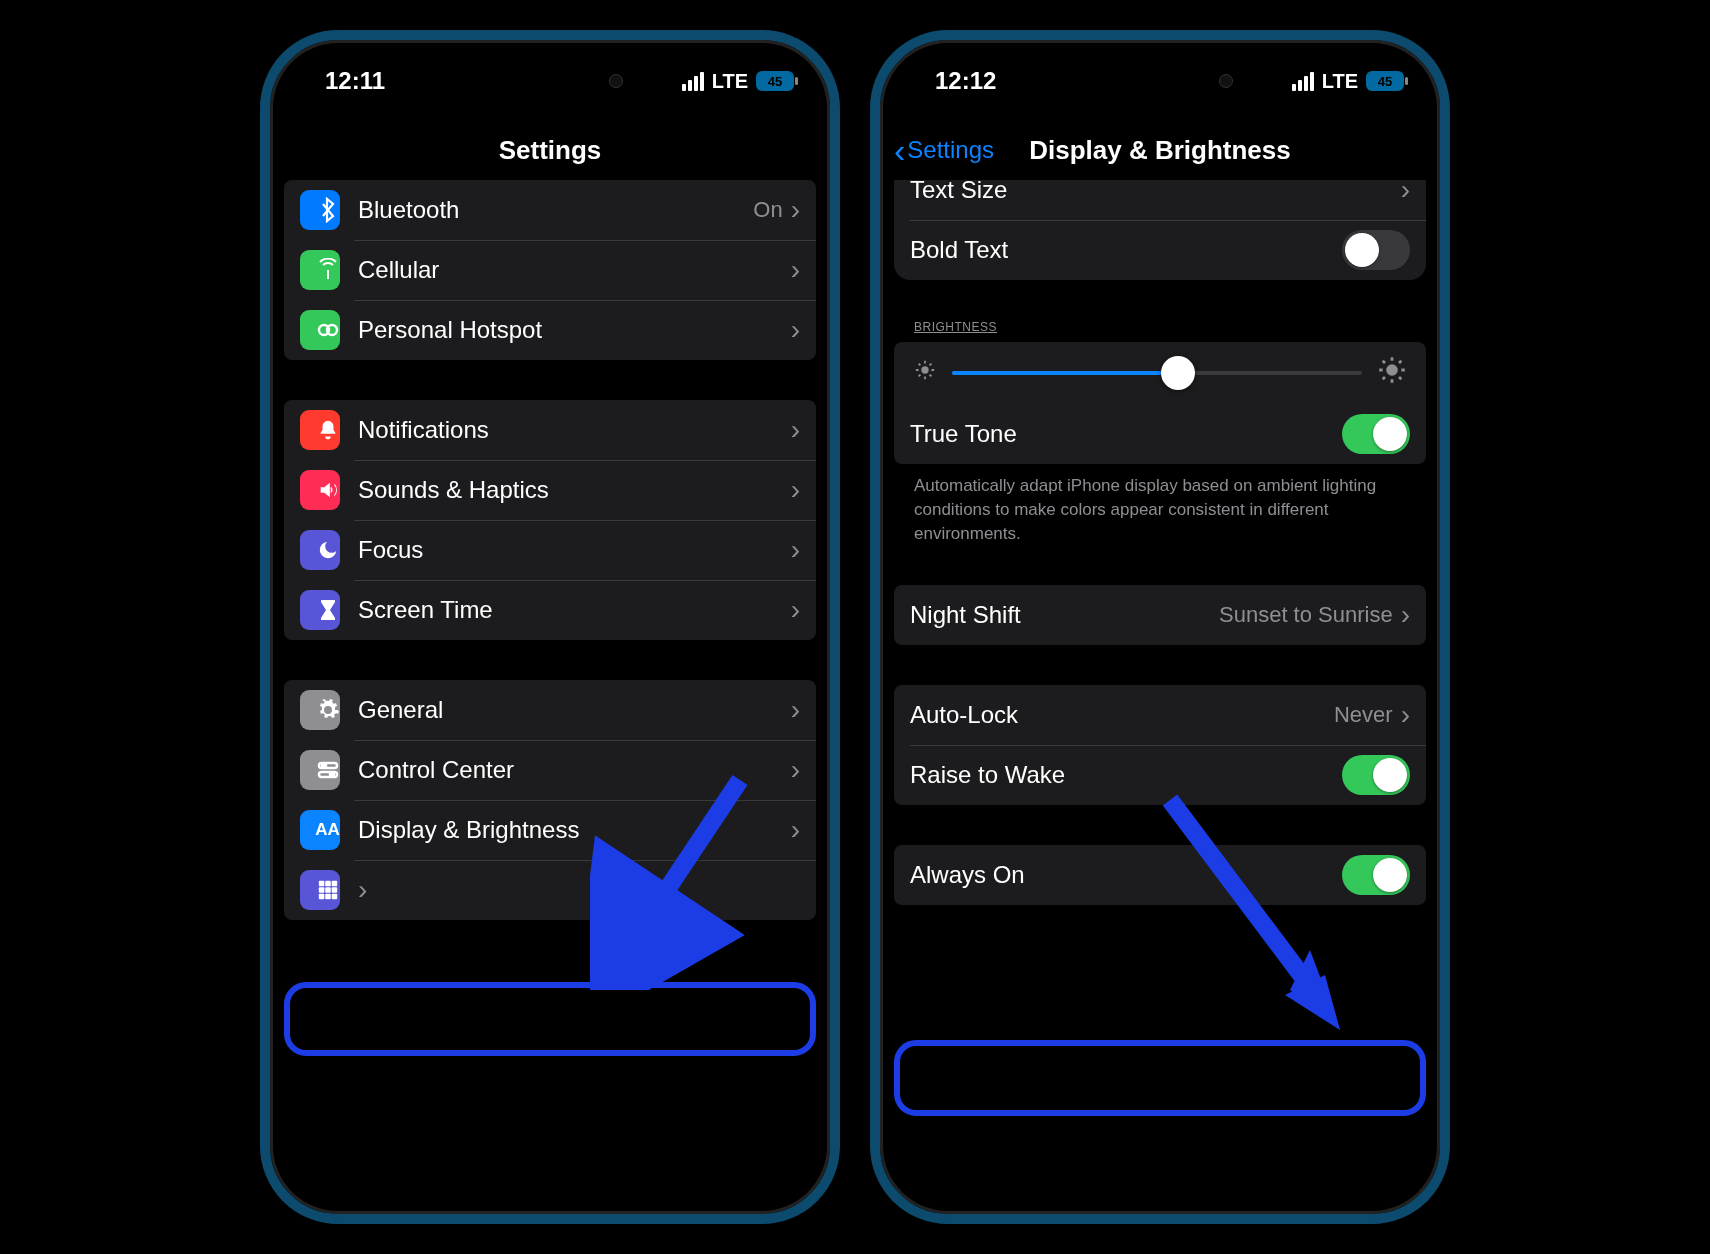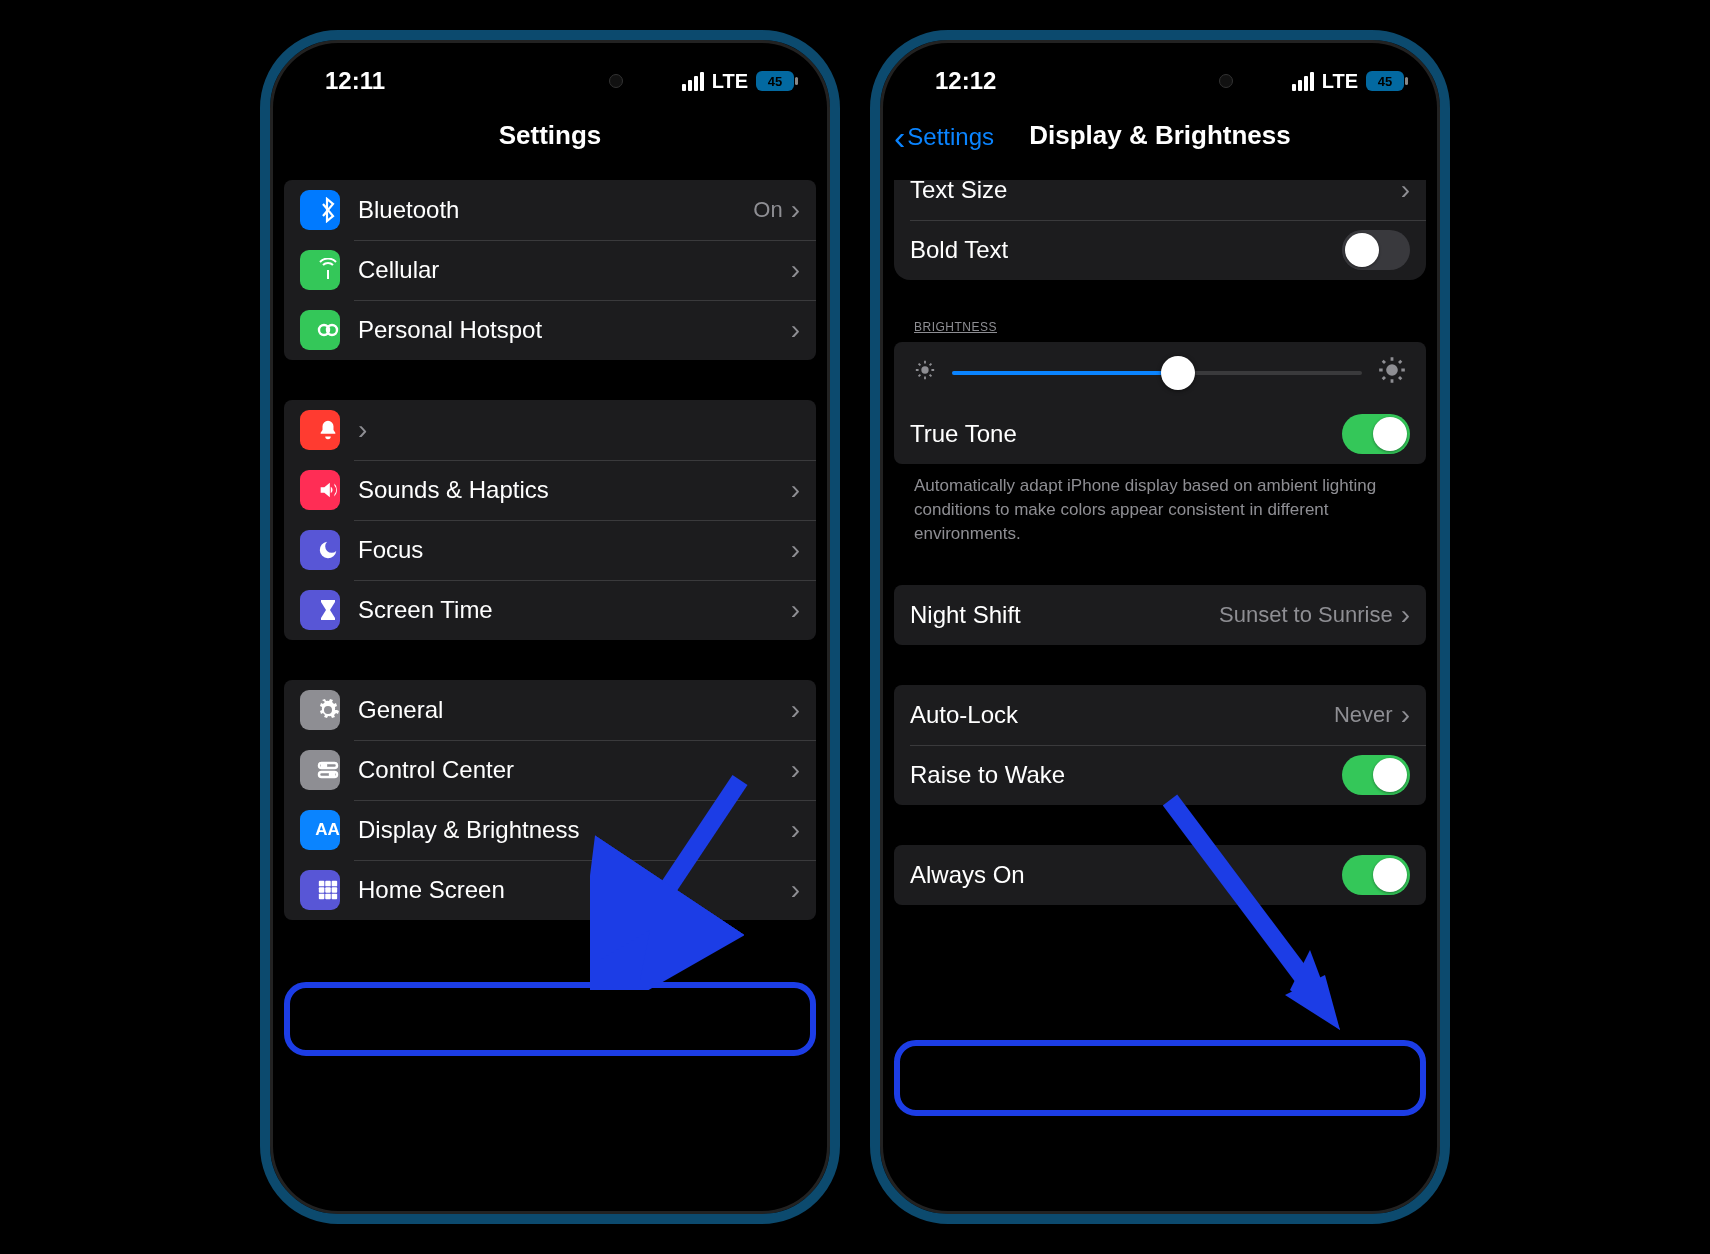--- a/index.html
+++ b/index.html
@@ -22,21 +22,21 @@
   .notch{position:absolute;top:18px;left:50%;transform:translateX(-50%);width:170px;height:46px;background:#000;border-radius:28px;z-index:5;display:flex;align-items:center;justify-content:flex-end;padding-right:12px;}
   .notch .cam{width:14px;height:14px;border-radius:50%;background:#111;border:1px solid #333;}
   .statusbar{position:absolute;top:0;left:0;right:0;height:70px;display:flex;align-items:center;justify-content:space-between;padding:12px 36px 0 55px;z-index:4;font-size:24px;font-weight:600;}
   .status-right{display:flex;align-items:center;gap:8px;font-size:20px;font-weight:600;}
   .bars{display:inline-flex;align-items:flex-end;gap:2px;}
   .bars span{display:inline-block;width:4px;background:#fff;border-radius:1px;}
   .bars span:nth-child(1){height:7px}.bars span:nth-child(2){height:11px}.bars span:nth-child(3){height:15px}.bars span:nth-child(4){height:19px}
   .battery{display:inline-flex;align-items:center;position:relative;}
   .battery .body{width:38px;height:20px;border-radius:6px;background:#0369a1;display:flex;align-items:center;justify-content:center;color:#000;font-size:13px;font-weight:700;}
   .battery::after{content:"";position:absolute;right:-4px;width:3px;height:8px;border-radius:2px;background:#888;}
-  .navbar{padding-top:80px;height:140px;display:flex;position:relative;}
+  .navbar{padding-top:80px;height:140px;display:flex;align-items:center;position:relative;}
   .navbar.center{justify-content:center;}
   .nav-title{font-size:26px;font-weight:600;}
   .back{position:absolute;left:14px;display:flex;align-items:center;color:var(--accent);font-size:24px;}
   .back .chev{font-size:34px;font-weight:400;margin-right:2px;line-height:1;}
   .content{position:absolute;top:140px;left:0;right:0;bottom:0;overflow:hidden;padding:0 14px;}
   .group{background:var(--cell);border-radius:8px;margin-top:40px;overflow:hidden;}
   .group.first{margin-top:0;}
   .section-header{font-size:12px;color:var(--secondary);letter-spacing:0.5px;padding:0 20px 8px 20px;margin-top:40px;text-decoration:underline;}
   .row{display:flex;align-items:center;min-height:60px;padding:0 16px 0 16px;position:relative;}
   .row+.row::before{content:"";position:absolute;top:0;left:70px;right:0;height:1px;background:var(--sep);}
@@ -123,20 +123,21 @@
       </div>
     </div>
 
     <div class="group">
       <div class="row">
         <div class="icon ic-notif">
           <svg width="22" height="22" viewBox="0 0 24 24" fill="#fff">
               <path d="M12 2a6 6 0 0 0-6 6v4l-2 3v1h16v-1l-2-3V8a6 6 0 0 0-6-6zm0 20a3 3 0 0 0 3-3H9a3 3 0 0 0 3 3z"></path>
             </svg>
         </div>
+        <div class="label">Notifications</div>
         <div class="disclosure">›</div>
       </div>
       <div class="row">
         <div class="icon ic-sound">
           <svg width="22" height="22" viewBox="0 0 24 24" fill="#fff">
               <path d="M4 9v6h4l6 5V4L8 9H4zm13 3a4 4 0 0 0-2-3.5v7A4 4 0 0 0 17 12zm2-7v2a8 8 0 0 1 0 10v2a10 10 0 0 0 0-14z"></path>
             </svg>
         </div>
         <div class="label">Sounds &amp; Haptics</div>
         <div class="disclosure">›</div>
@@ -195,21 +196,20 @@
               <rect x="9" y="2" width="6" height="6" rx="1"></rect>
               <rect x="16" y="2" width="6" height="6" rx="1"></rect>
               <rect x="2" y="9" width="6" height="6" rx="1"></rect>
               <rect x="9" y="9" width="6" height="6" rx="1"></rect>
               <rect x="16" y="9" width="6" height="6" rx="1"></rect>
               <rect x="2" y="16" width="6" height="6" rx="1"></rect>
               <rect x="9" y="16" width="6" height="6" rx="1"></rect>
               <rect x="16" y="16" width="6" height="6" rx="1"></rect>
             </svg>
         </div>
-        <div class="label">Home Screen</div>
         <div class="disclosure">›</div>
       </div>
     </div>
 
   </div>
 
   <div class="highlight-box" style="left:14px;right:14px;top:942px;height:74px;"></div>
   <svg class="arrow" style="left:320px;top:720px;width:170px;height:230px;" viewBox="0 0 170 230">
     <defs>
         <marker id="ah1" markerWidth="10" markerHeight="10" refX="5" refY="5" orient="auto">

